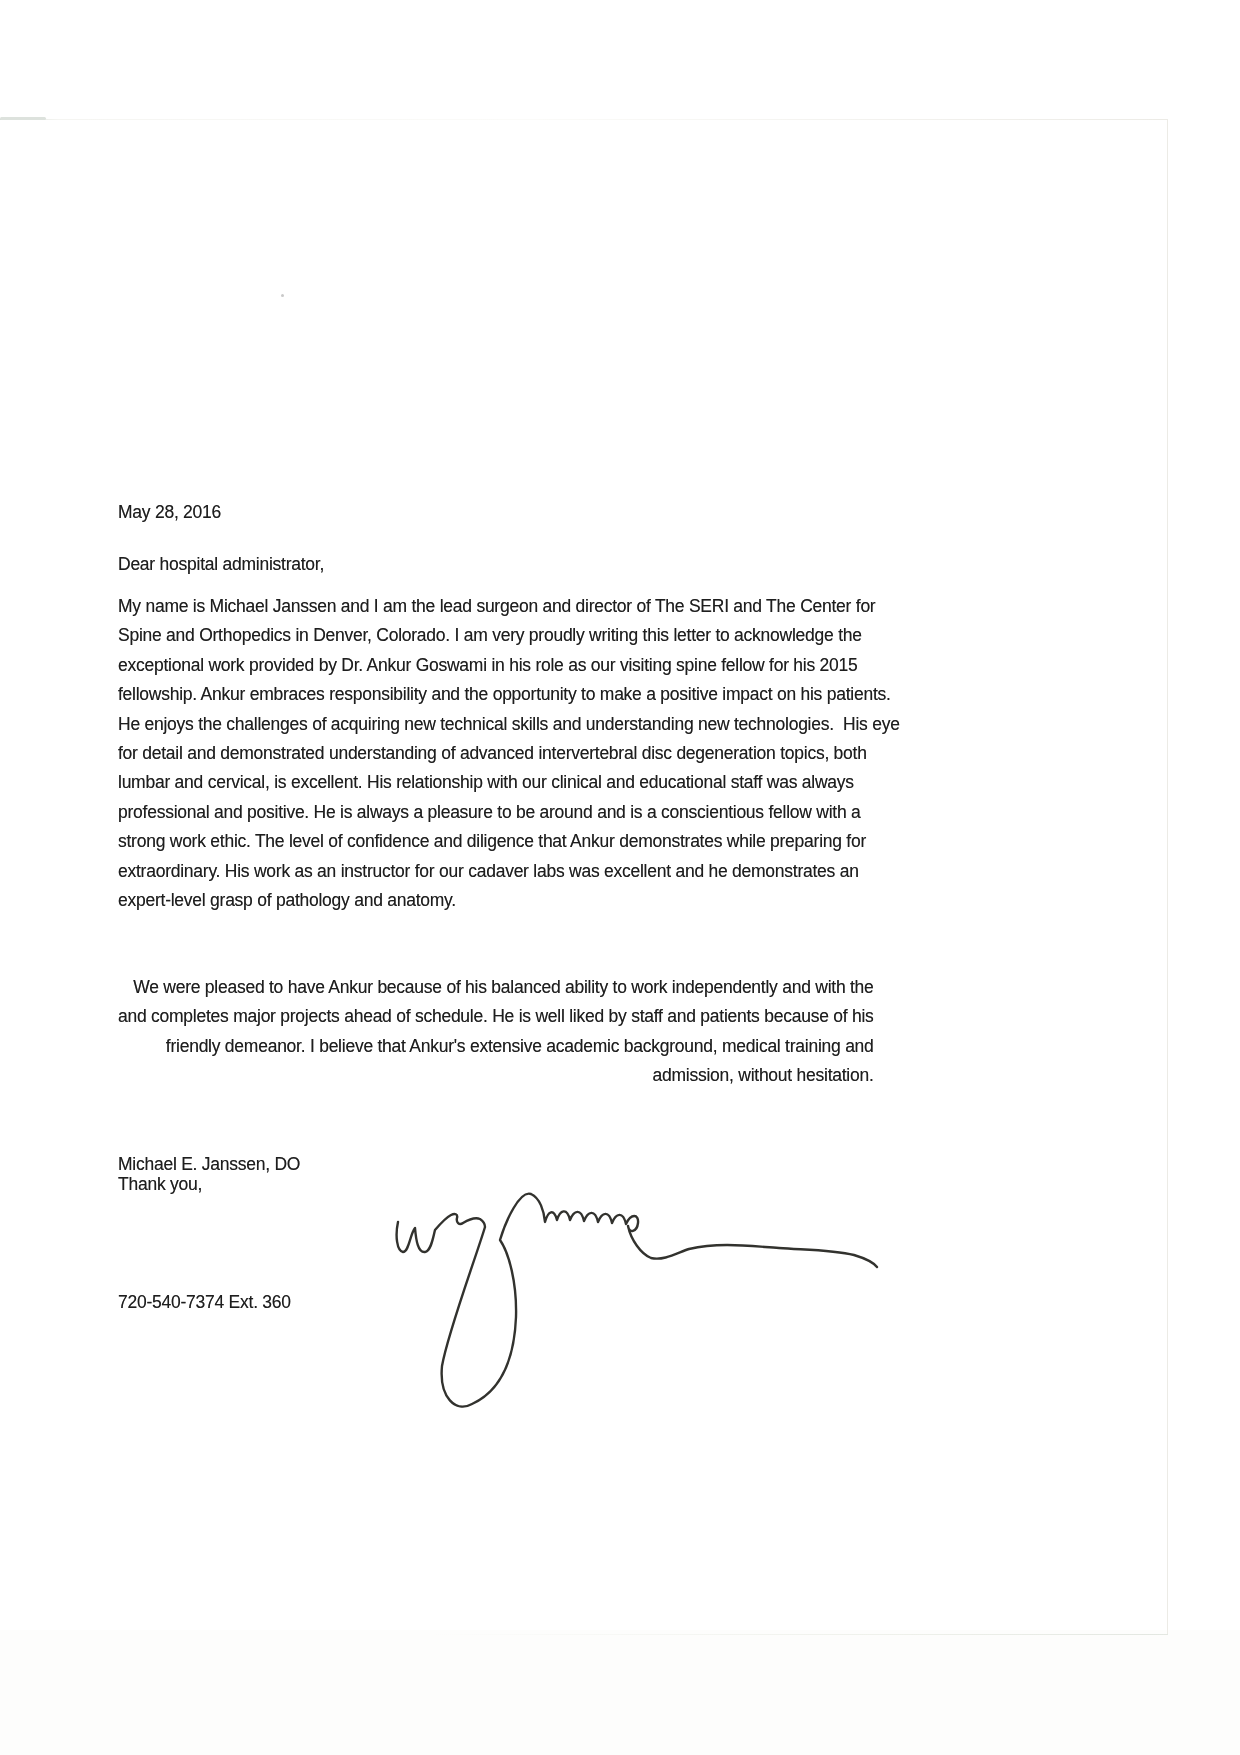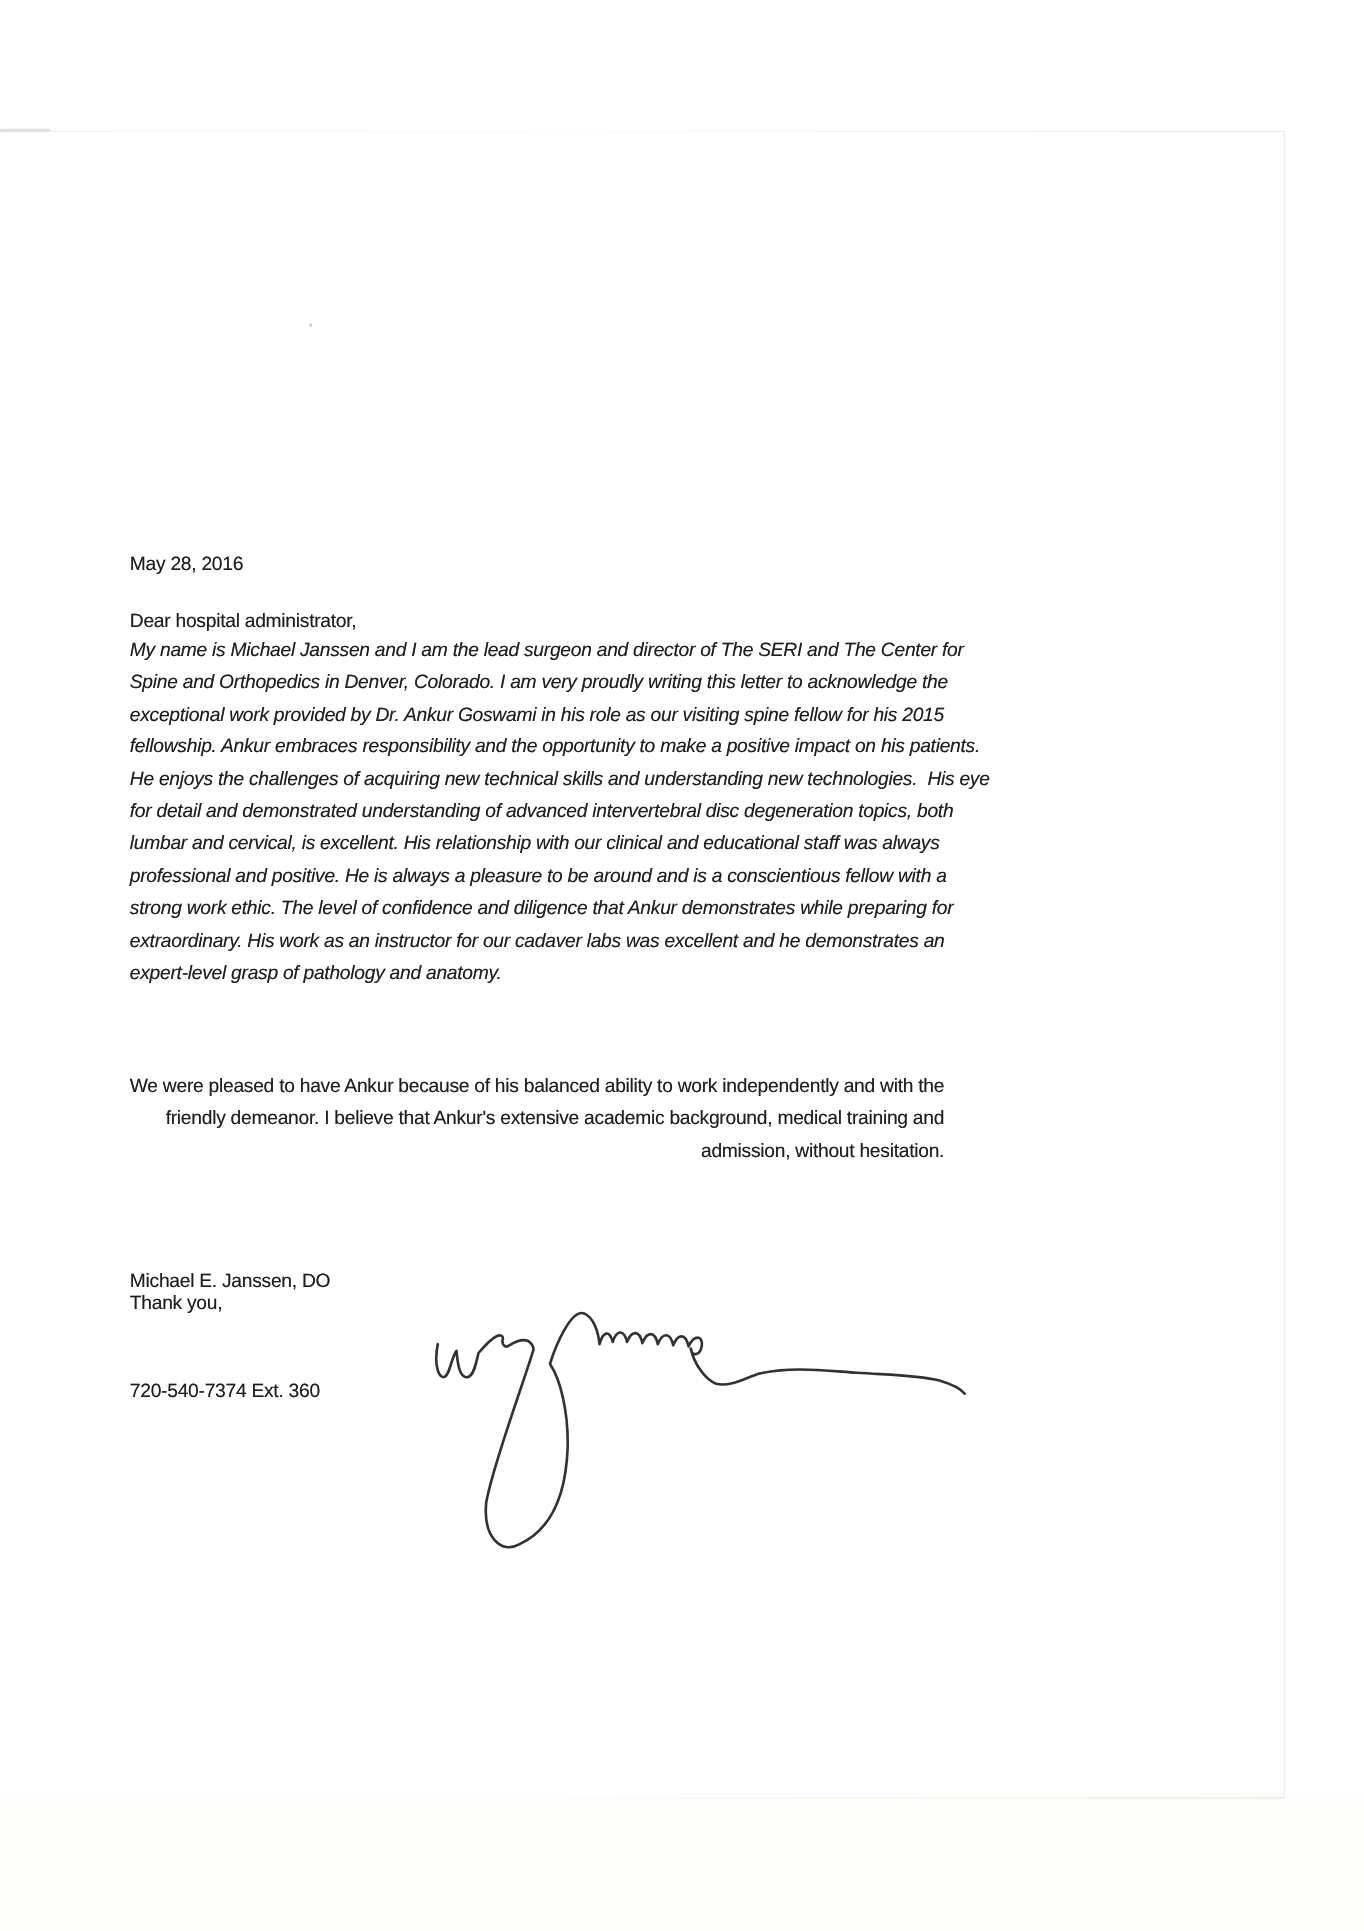--- a/index.html
+++ b/index.html
@@ -41,25 +41,25 @@
     position: absolute; left: 118px;
     color: #1e1e1e;
     font-size: 17.5px;
     letter-spacing: -0.25px;
     line-height: 29.4px;
     text-shadow: 0 0 0.5px rgba(30,30,30,0.55);
   }
   .ln { white-space: pre; }
   .date       { top: 498px; }
   .salutation { top: 550px; }
-  .para1      { top: 576px; font-style: italic; }
+  .para1      { top: 592px; }
   .para2      { top: 973px; text-align: right; }
   .closing    { top: 1170px; }
   .signer     { top: 1150px; }
-  .phone      { top: 1250px; }
+  .phone      { top: 1288px; }
   .signature {
     position: absolute; left: 388px; top: 1152px;
     width: 500px; height: 300px;
   }
   .signature path {
     fill: none;
     stroke: #32322e;
     stroke-width: 2.4;
     stroke-linecap: round;
     stroke-linejoin: round;
@@ -89,20 +89,21 @@
     <div class="ln">for detail and demonstrated understanding of advanced intervertebral disc degeneration topics, both</div>
     <div class="ln">lumbar and cervical, is excellent. His relationship with our clinical and educational staff was always</div>
     <div class="ln">professional and positive. He is always a pleasure to be around and is a conscientious fellow with a</div>
     <div class="ln">strong work ethic. The level of confidence and diligence that Ankur demonstrates while preparing for</div>
     <div class="ln">extraordinary. His work as an instructor for our cadaver labs was excellent and he demonstrates an</div>
     <div class="ln">expert-level grasp of pathology and anatomy.</div>
   </div>
 
   <div class="txt para2">
     <div class="ln">We were pleased to have Ankur because of his balanced ability to work independently and with the</div>
+    <div class="ln">and completes major projects ahead of schedule. He is well liked by staff and patients because of his</div>
     <div class="ln">friendly demeanor. I believe that Ankur's extensive academic background, medical training and</div>
     <div class="ln">admission, without hesitation.</div>
   </div>
 
   <div class="txt closing">Thank you,</div>
 
   <div class="txt signer">Michael E. Janssen, DO</div>
 
   <div class="txt phone">720-540-7374 Ext. 360</div>
 

